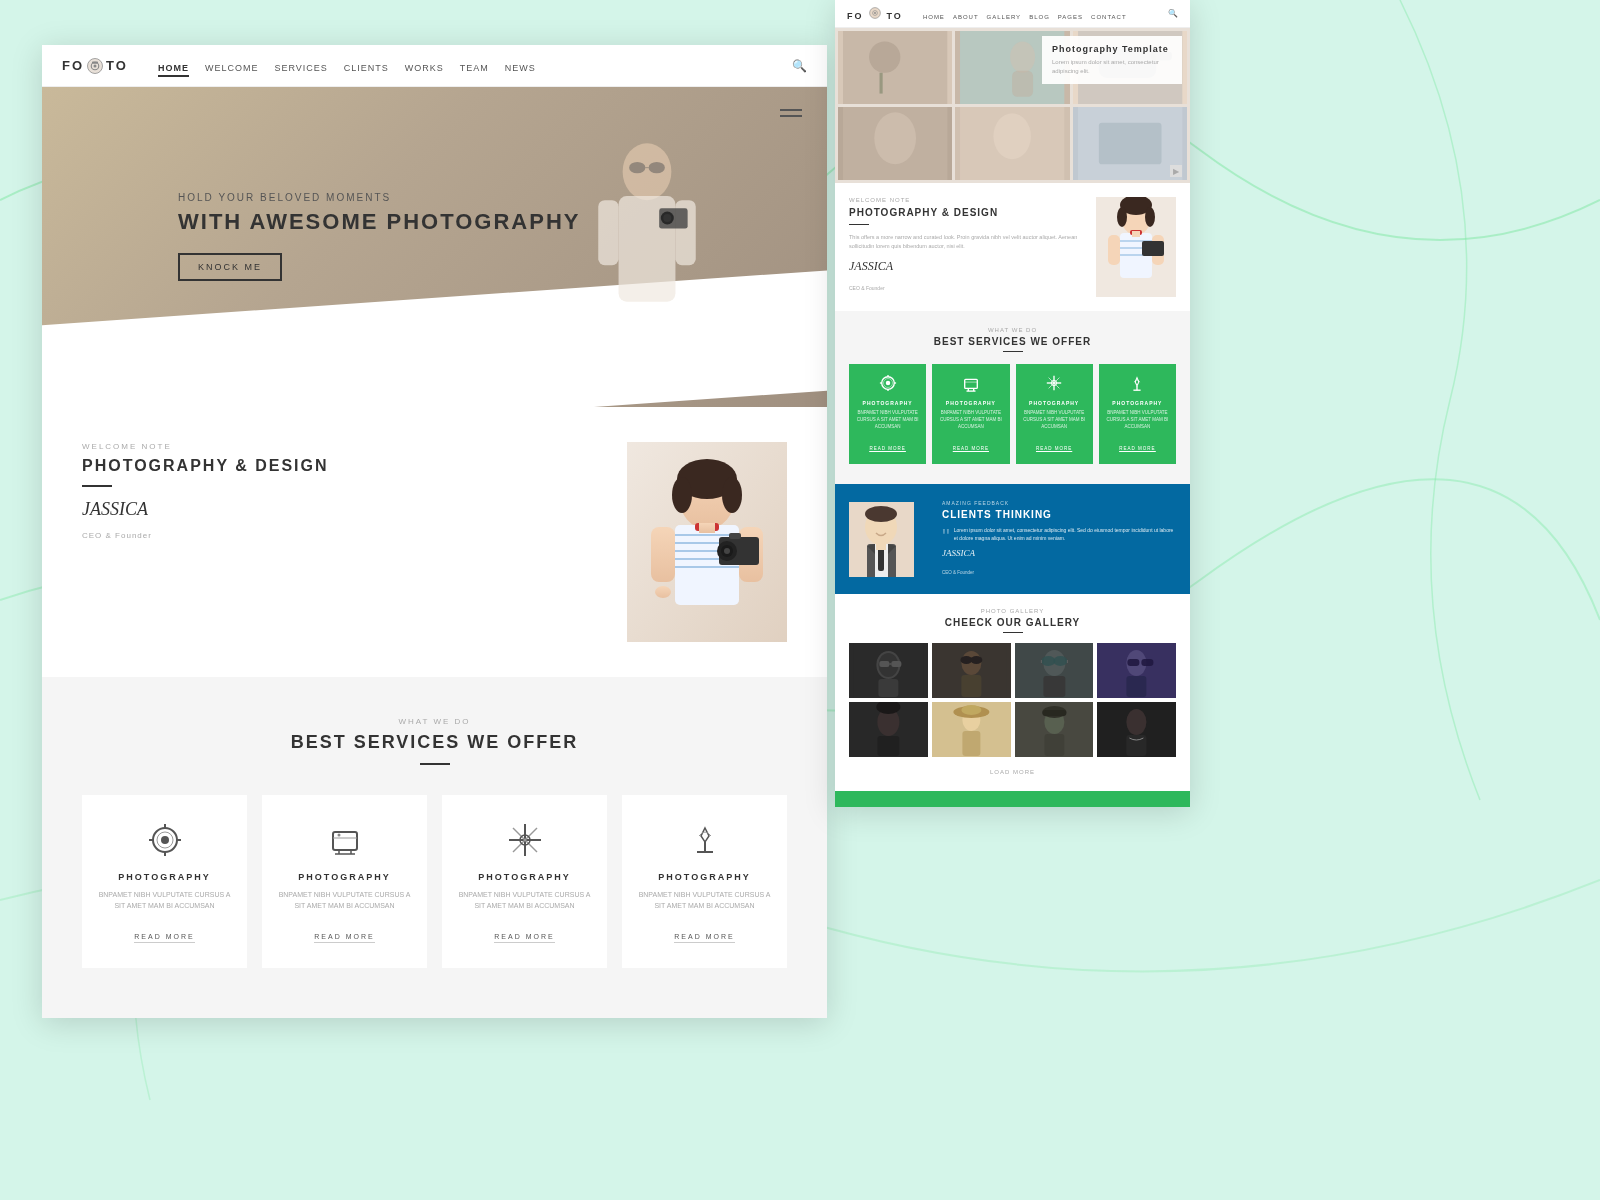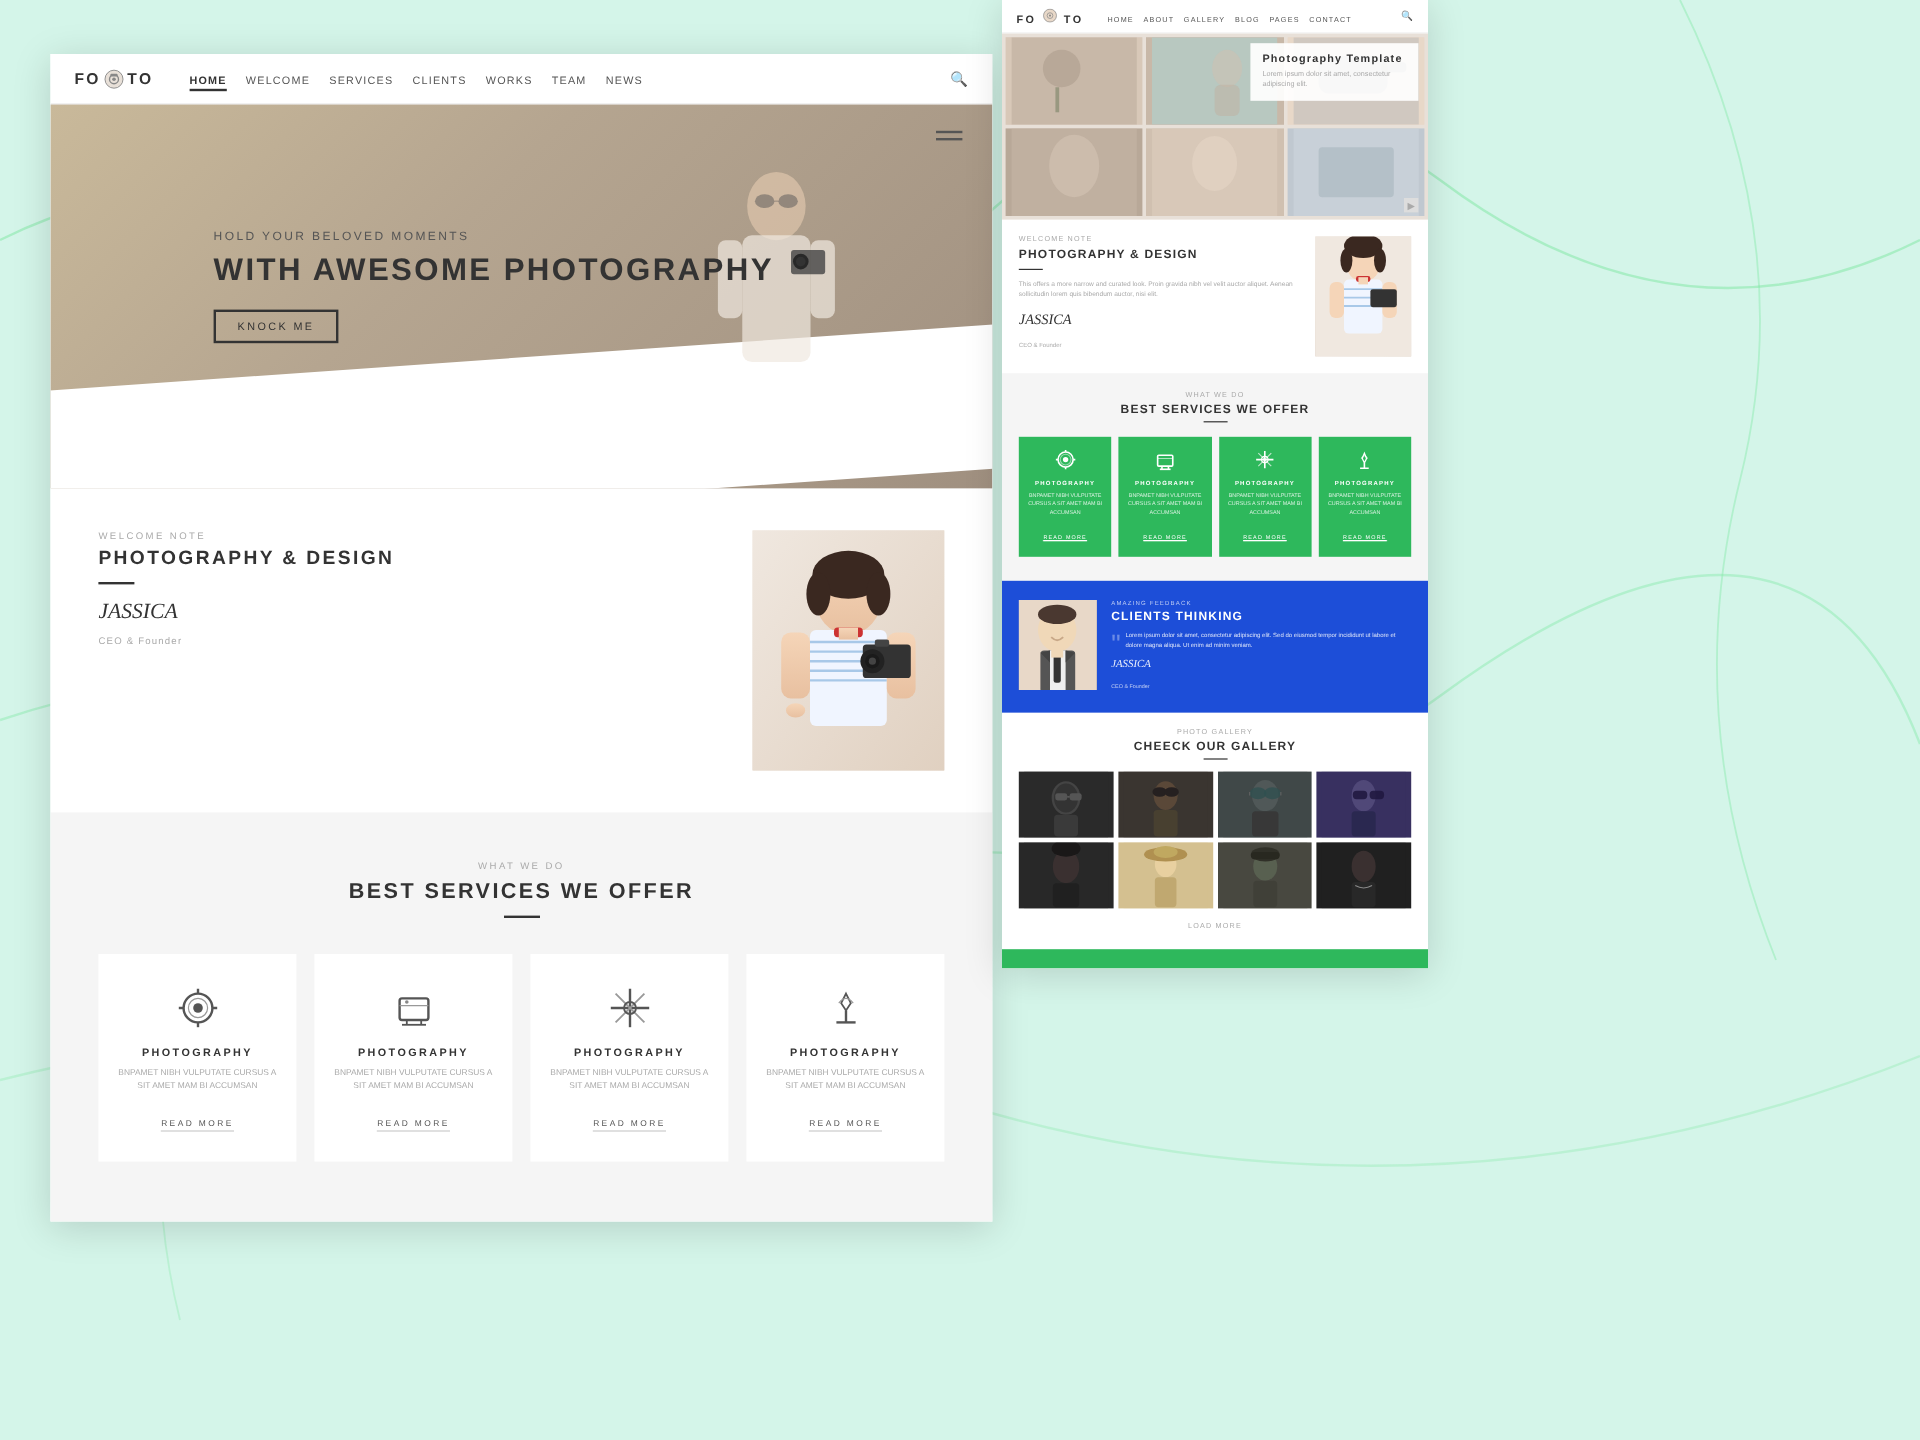--- a/index.html
+++ b/index.html
@@ -128,21 +128,21 @@
       margin-left: 16px;
     }
     .hero-subtitle {
       font-size: 10px;
       letter-spacing: 2px;
       color: #555;
       text-transform: uppercase;
       margin-bottom: 6px;
     }
     .hero-title {
-      font-size: 26px;
+      font-size: 22px;
       font-weight: bold;
       color: #333;
       letter-spacing: 2px;
       text-transform: uppercase;
       line-height: 1.2;
       margin-bottom: 18px;
     }
     .hero-btn {
       display: inline-block;
       padding: 7px 18px;
@@ -513,25 +513,25 @@
     .right-service-link {
       font-size: 4.5px;
       letter-spacing: 1px;
       text-transform: uppercase;
       color: #fff;
       border-bottom: 1px solid rgba(255,255,255,0.6);
     }
 
     
     .right-testimonial {
-      background: #1d4ed8;
+      background: #0369a1;
       padding: 16px 14px;
       display: flex;
-      align-items: flex-start;
-      gap: 12px;
+      align-items: center;
+      gap: 28px;
     }
     .testimonial-photo {
       width: 65px;
       height: 75px;
       background: linear-gradient(180deg, #e8d0b8 0%, #d0b8a0 100%);
       flex-shrink: 0;
       overflow: hidden;
     }
     .testimonial-text-area {
       flex: 1;

